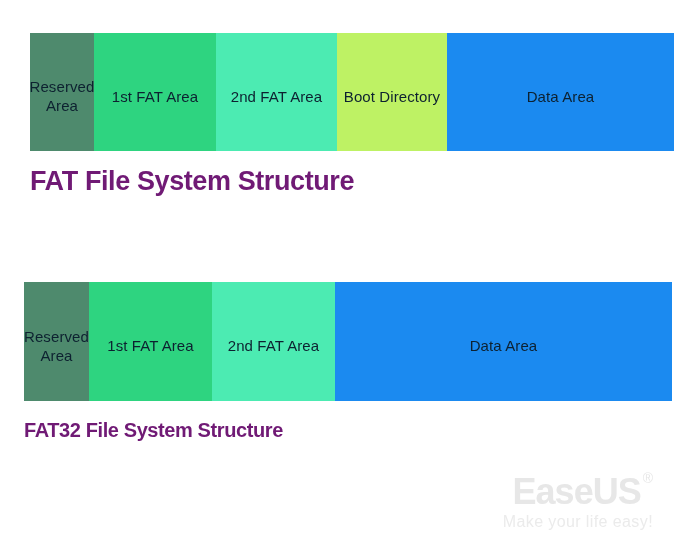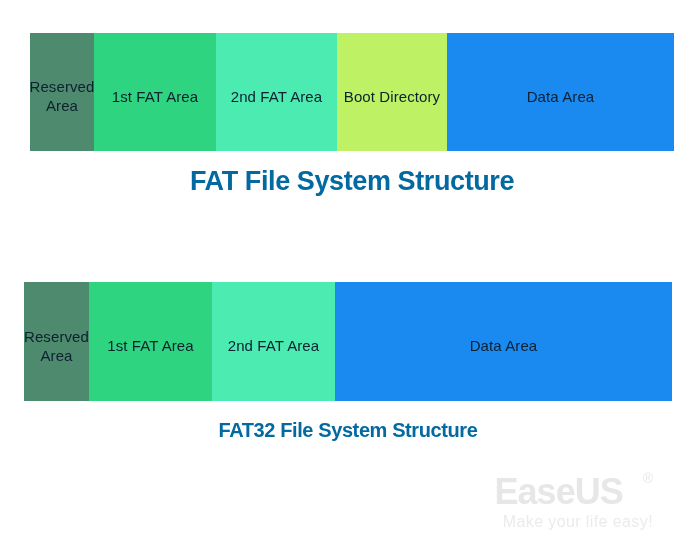--- a/index.html
+++ b/index.html
@@ -31,41 +31,40 @@
     font-size: 15px;
     font-weight: 500;
     line-height: 1.25;
     color: #0d2130;
     text-align: center;
     letter-spacing: 0.1px;
   }
   .title {
     position: absolute;
     margin: 0;
-    text-align: center;
-    color: #0369a1;
+    text-align: left;
+    color: #701a75;
     font-weight: 600;
     letter-spacing: -0.4px;
     line-height: 1.2;
   }
   .title1 { left: 30px; width: 644px; top: 165px; font-size: 27px; }
   .title2 { left: 24px; width: 648px; top: 418px; font-size: 20px; }
   .watermark {
     position: absolute;
     right: 46px;
     top: 473px;
     display: flex;
     flex-direction: column;
     align-items: flex-end;
     user-select: none;
   }
   .brand-row {
     display: flex;
     align-items: flex-start;
-    gap: 18px;
   }
   .brand {
     font-size: 36px;
     font-weight: 700;
     letter-spacing: -1px;
     line-height: 1.05;
     color: #e7e7e7;
   }
   .reg {
     font-size: 14px;

